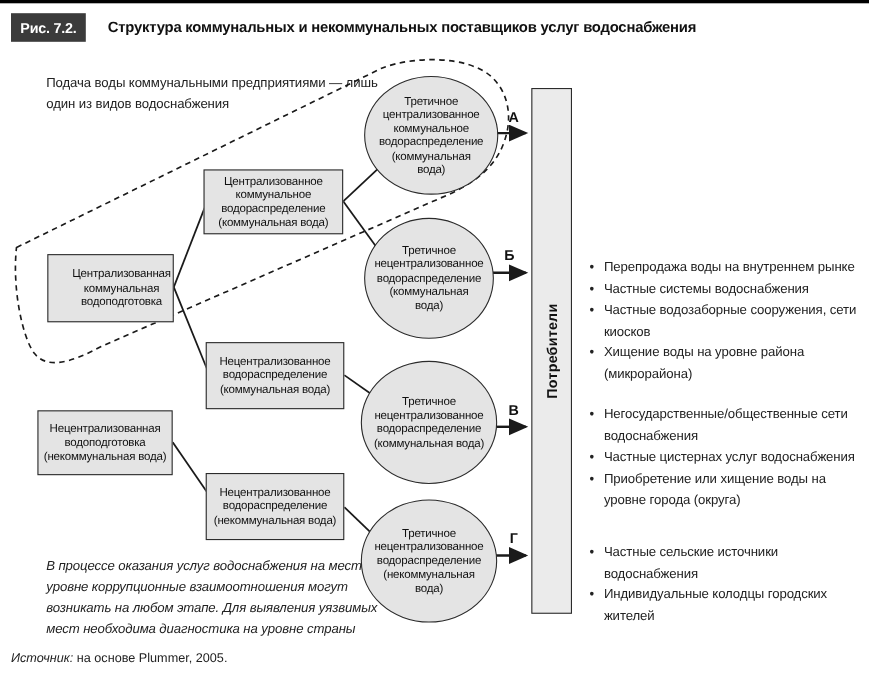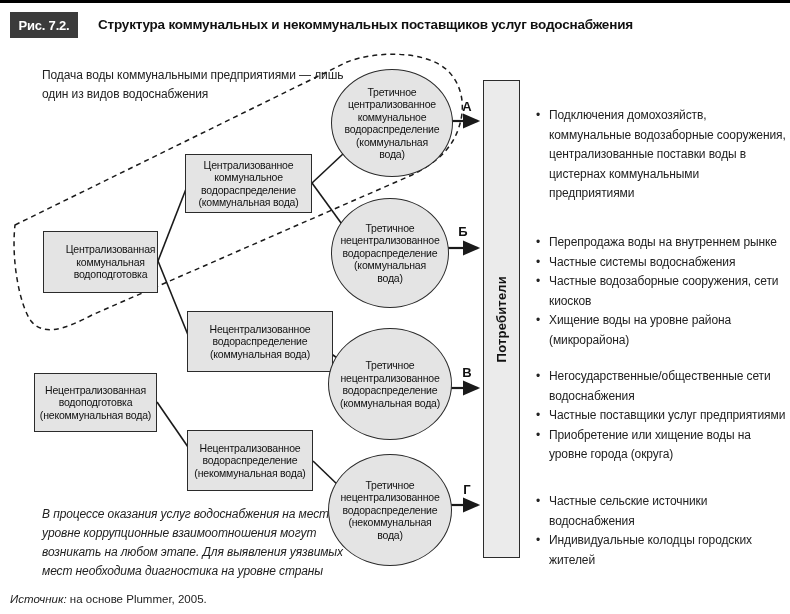--- a/index.html
+++ b/index.html
@@ -25,21 +25,21 @@
   svg.wires{position:absolute;left:0;top:0;z-index:1;}
   .node{
     position:absolute;z-index:2;background:#e4e4e4;border:1.5px solid #2b2b2b;
     display:flex;align-items:center;justify-content:center;text-align:center;
     font-size:10.5px;line-height:12.5px;letter-spacing:-0.2px;color:#111;
     box-sizing:border-box;padding:3px 4px;
   }
   .ellipse{border-radius:50%;padding:6px 10px;}
   .box1{left:43px;top:228px;width:115px;height:62px;padding-left:24px;}
   .box2{left:185px;top:151px;width:127px;height:59px;}
-  .box3{left:187px;top:308px;width:146px;height:61px;}
+  .box3{left:187px;top:308px;width:126px;height:61px;}
   .box4{left:34px;top:370px;width:123px;height:59px;}
   .box5{left:187px;top:427px;width:126px;height:61px;}
   .eA{left:331px;top:66px;width:122px;height:108px;text-align:center;}
   .eB{left:331px;top:195px;width:118px;height:110px;}
   .eV{left:328px;top:325px;width:124px;height:112px;}
   .eG{left:328px;top:451px;width:124px;height:112px;}
   .consumers-bar{
     position:absolute;z-index:2;left:483px;top:77px;width:37px;height:478px;
     background:#ebebeb;border:1.6px solid #2b2b2b;box-sizing:border-box;
     display:flex;align-items:center;justify-content:center;
@@ -129,34 +129,31 @@
 
   <div class="consumers-bar">
     <span>Потребители</span>
   </div>
 
   <div class="flow-letter flA">А</div>
   <div class="flow-letter flB">Б</div>
   <div class="flow-letter flV">В</div>
   <div class="flow-letter flG">Г</div>
 
-  <ul class="bullets grpA">
-    <li>Подключения домохозяйств, коммунальные водозаборные сооружения, централизованные поставки воды в цистернах коммунальными предприятиями</li>
-  </ul>
 
   <ul class="bullets grpB">
     <li>Перепродажа воды на внутреннем рынке</li>
     <li>Частные системы водоснабжения</li>
     <li>Частные водозаборные сооружения, сети киосков</li>
     <li>Хищение воды на уровне района (микрорайона)</li>
   </ul>
 
   <ul class="bullets grpV">
     <li>Негосударственные/общественные сети водоснабжения</li>
-    <li>Частные поставщики услуг предприятиями</li>
+    <li>Частные цистернах услуг водоснабжения</li>
     <li>Приобретение или хищение воды на уровне города (округа)</li>
   </ul>
 
   <ul class="bullets grpG">
     <li>Частные сельские источники водоснабжения</li>
     <li>Индивидуальные колодцы городских жителей</li>
   </ul>
 
   <div class="note note-bottom">В процессе оказания услуг водоснабжения на местном уровне коррупционные взаимоотношения могут возникать на любом этапе. Для выявления уязвимых мест необходима диагностика на уровне страны</div>
 

